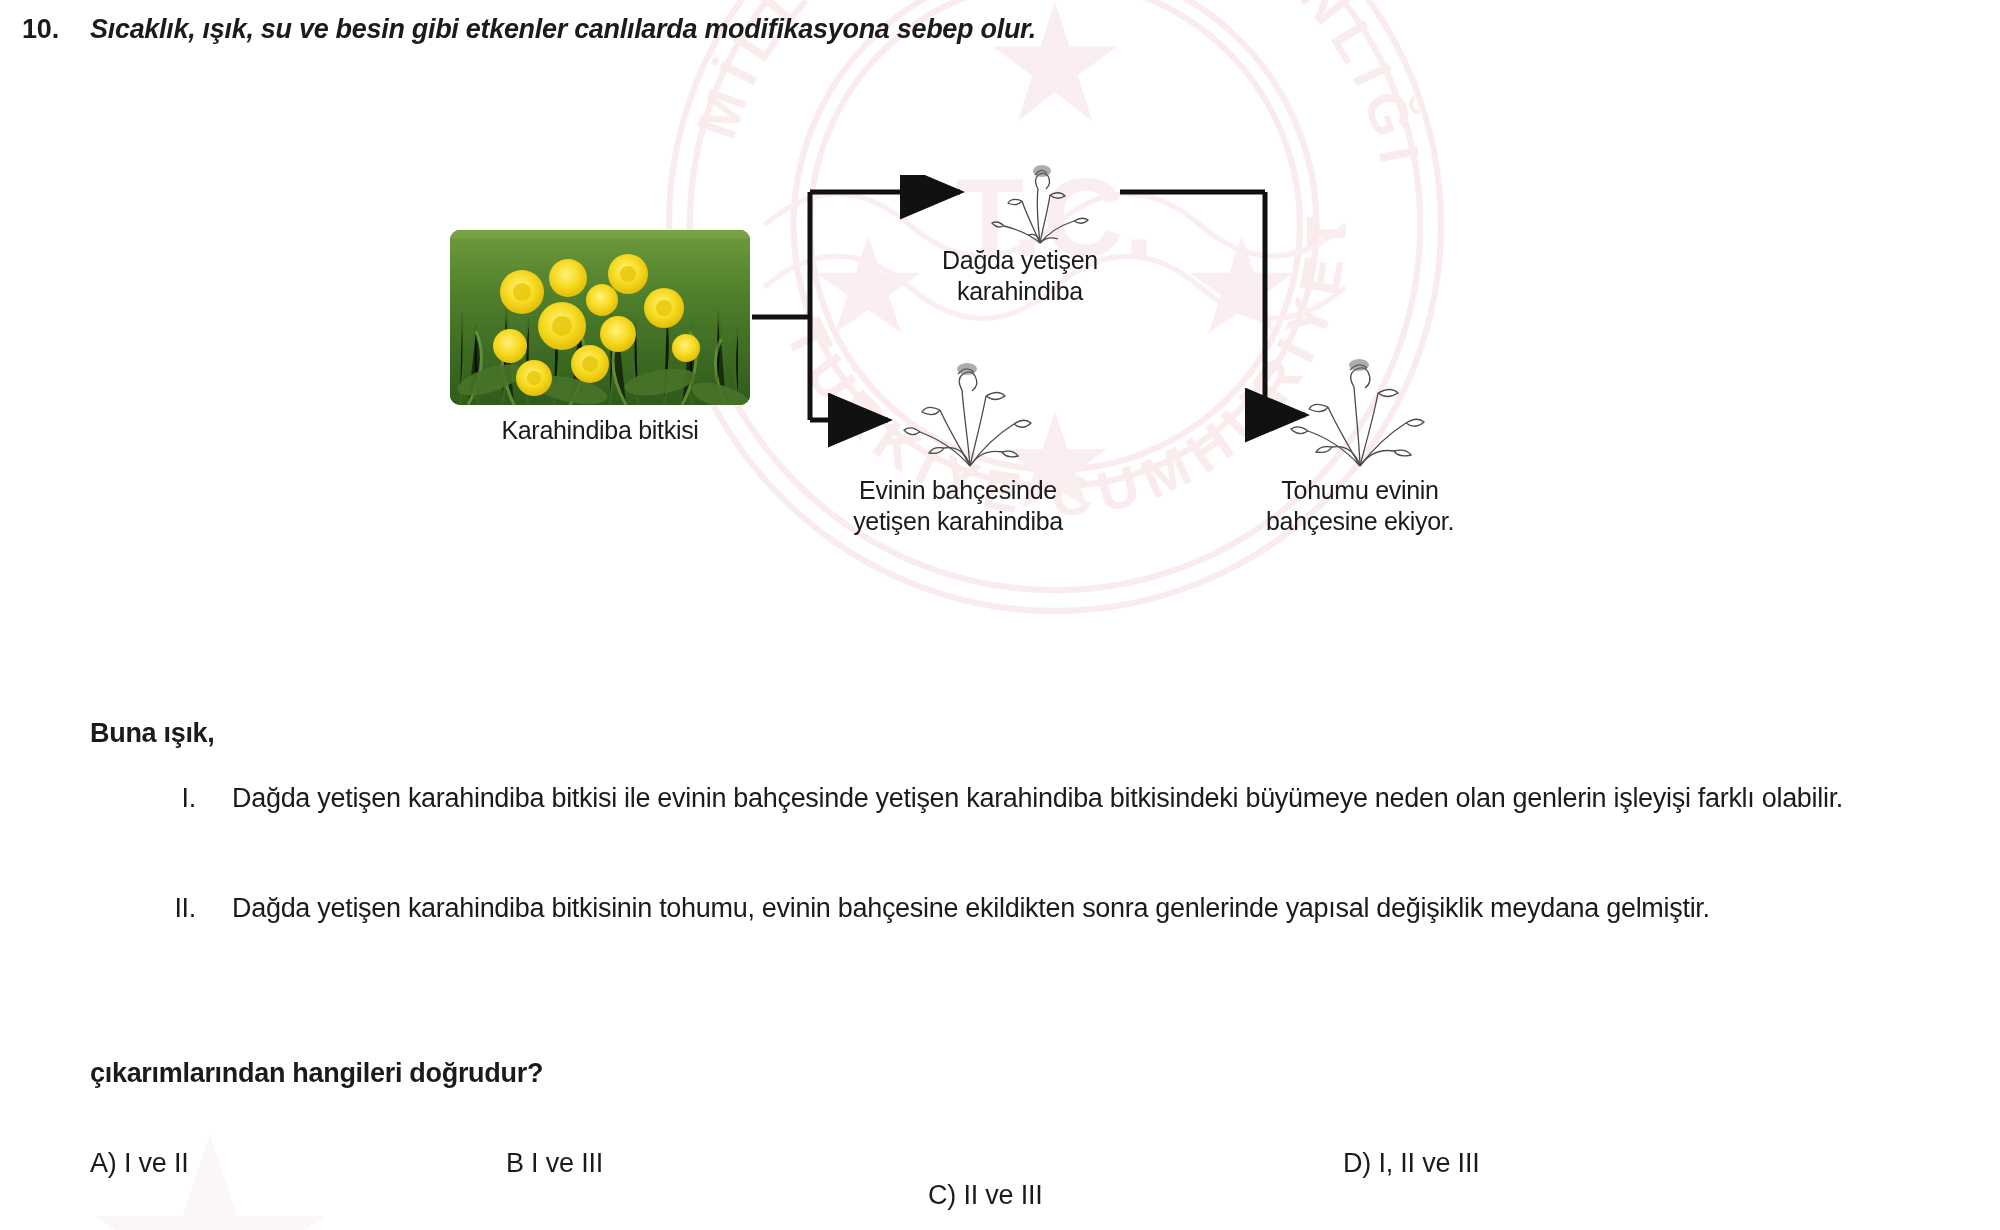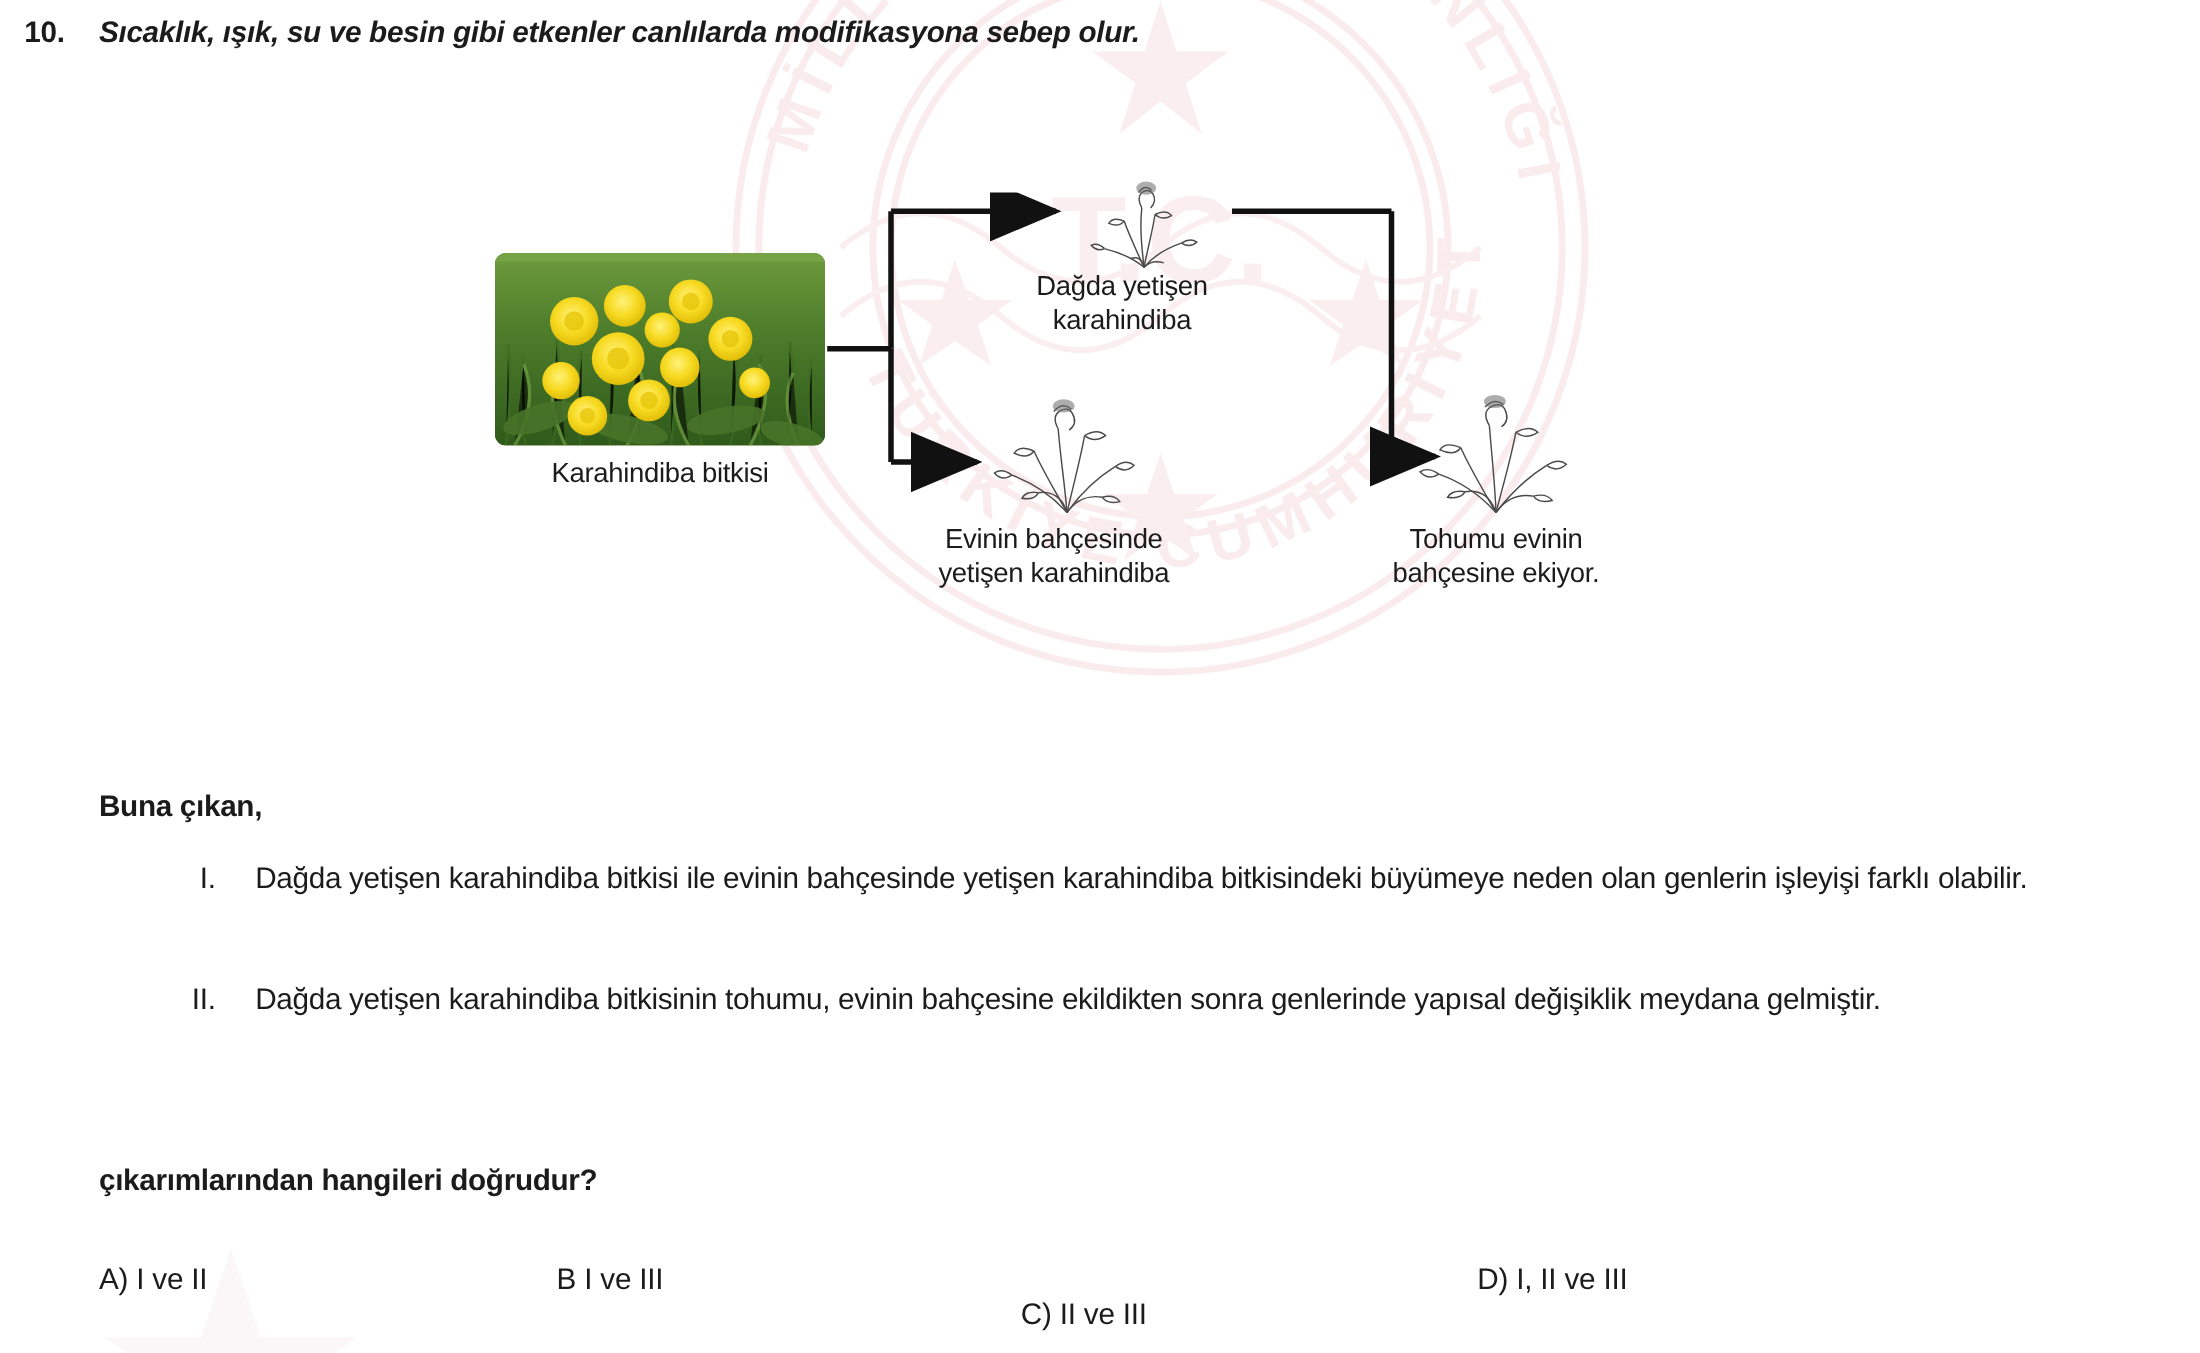--- a/index.html
+++ b/index.html
@@ -383,21 +383,21 @@
       <span>Evinin bahçesinde</span><br>
       <span>yetişen karahindiba</span>
     </div>
 
     <div class="caption" id="cap-seed">
       <span>Tohumu evinin</span><br>
       <span>bahçesine ekiyor.</span>
     </div>
   </div>
 
-  <div class="buna-gore">Buna çıkan,</div>
+  <div class="buna-gore">Buna ışık,</div>
 
   <div class="stmt" id="stmt-1">
     <span class="num">I.</span>
     <span class="txt">Dağda yetişen karahindiba bitkisi ile evinin bahçesinde yetişen karahindiba bitkisindeki büyümeye neden olan genlerin işleyişi farklı olabilir.</span>
   </div>
 
   <div class="stmt" id="stmt-2">
     <span class="num">II.</span>
     <span class="txt">Dağda yetişen karahindiba bitkisinin tohumu, evinin bahçesine ekildikten sonra genlerinde yapısal değişiklik meydana gelmiştir.</span>
   </div>

